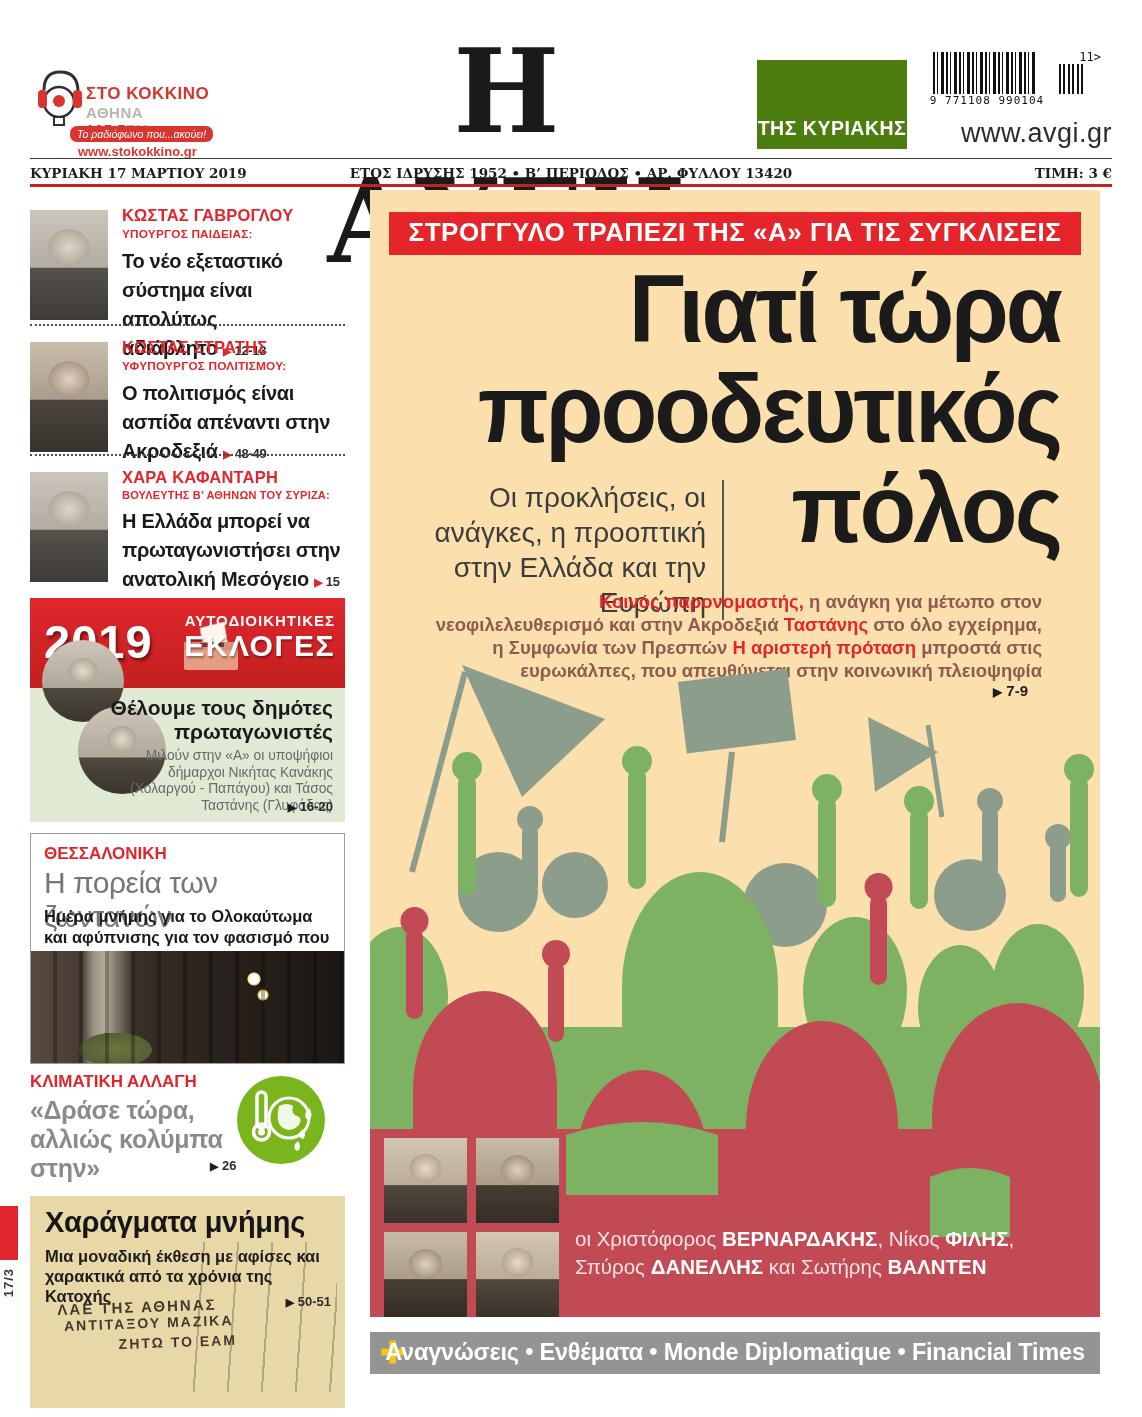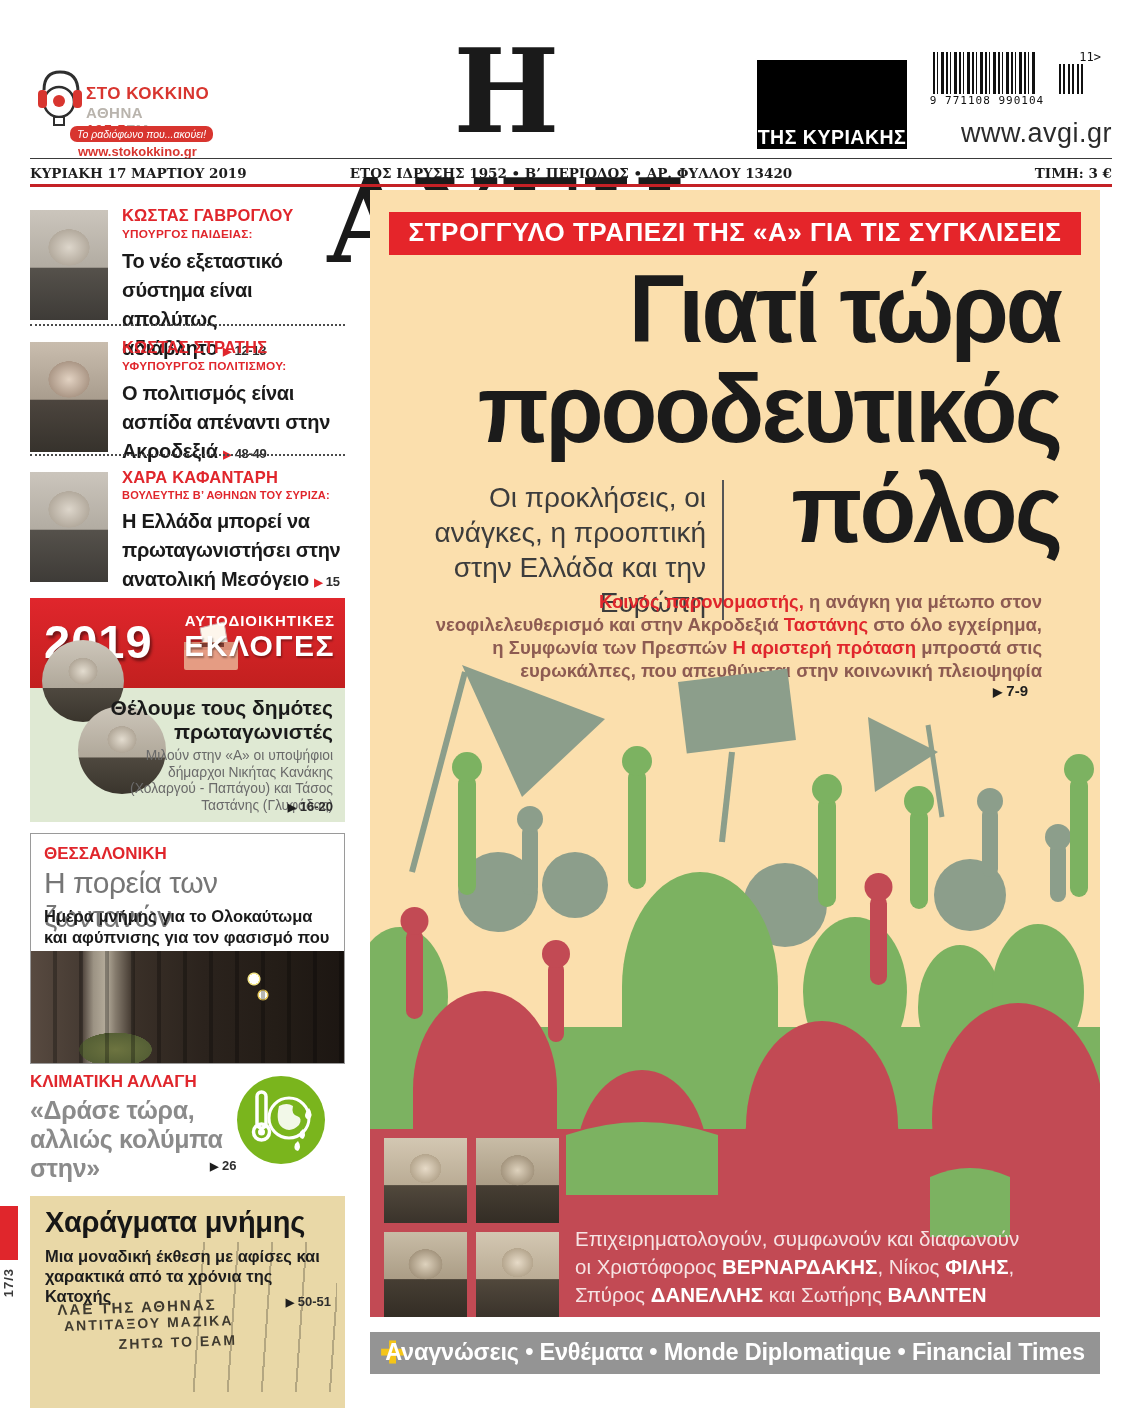--- a/index.html
+++ b/index.html
@@ -11,22 +11,22 @@
   .radio-logo { position:absolute; left:30px; top:68px; width:180px; height:102px; font-size:0; }
   .radio-logo .rl-row { position:absolute; left:56px; top:16px; }
   .rl-l1 { font-size:17px; font-weight:bold; color:#d8352f; letter-spacing:.5px; }
   .rl-l2 { font-size:15px; font-weight:bold; color:#b9b4ad; letter-spacing:.5px; }
   .rl-l2 .rl-freq { color:#d8352f; }
   .rl-pill { position:absolute; left:40px; top:58px; background:#d8352f; color:#fff; font-size:10.5px; font-style:italic; border-radius:7px; padding:2px 7px; white-space:nowrap; }
   .rl-url { position:absolute; left:48px; top:76px; color:#d8352f; font-size:13px; font-weight:bold; }
 
   .masthead { position:absolute; left:255px; top:28px; width:505px; height:125px; line-height:125px; text-align:center;
               font-family:"DejaVu Serif", serif; font-weight:bold; font-size:112px; color:#1a1a1a; letter-spacing:2px; transform:scaleY(1.04); }
-  .edition-badge { position:absolute; left:757px; top:60px; width:150px; height:89px; background:#000000; color:#fff;
-                   display:flex; align-items:flex-end; justify-content:center; 
+  .edition-badge { position:absolute; left:757px; top:60px; width:150px; height:89px; background:#4d7c0f; color:#fff;
+                   display:flex; align-items:flex-end; justify-content:center; padding-bottom:9px;
                    font-weight:bold; font-size:19.5px; letter-spacing:.5px; }
   .barcode-wrap { position:absolute; left:933px; top:52px; width:180px; height:60px; }
   .barcode { position:absolute; left:0; top:0; width:103px; height:42px;
              background:repeating-linear-gradient(90deg,#111 0 2px,#fff 2px 4px,#111 4px 5px,#fff 5px 8px,#111 8px 11px,#fff 11px 13px); }
   .barcode-digits { position:absolute; left:-6px; top:42px; width:120px; text-align:center; font-family:"DejaVu Sans Mono", monospace; font-size:11px; color:#111; letter-spacing:1px; }
   .barcode-addon { position:absolute; left:120px; top:0; width:50px; height:55px;text-align:center; }
   .addon-num { position:absolute; right:2px; top:-2px; font-family:"DejaVu Sans Mono", monospace; font-size:12px; color:#111; }
   .addon-bars { position:absolute; left:6px; top:12px; width:26px; height:30px;
                 background:repeating-linear-gradient(90deg,#111 0 2px,#fff 2px 4px,#111 4px 6px,#fff 6px 9px); }
   .site-url { position:absolute; right:30px; top:118px; font-size:27px; color:#2b2b2b; letter-spacing:.5px; }
@@ -372,21 +372,20 @@
     </svg>
 
     <div class="ppl-grid">
       <div class="ppl" style="left:0;   top:0;"></div>
       <div class="ppl b" style="left:92px; top:0;"></div>
       <div class="ppl b" style="left:0;   top:94px;"></div>
       <div class="ppl" style="left:92px; top:94px;"></div>
     </div>
 
     <div class="caption">
-      <div>Επιχειρηματολογούν, συμφωνούν και διαφωνούν</div>
       <div><span>οι Χριστόφορος </span><b>ΒΕΡΝΑΡΔΑΚΗΣ</b><span>, Νίκος </span><b>ΦΙΛΗΣ</b><span>,</span></div>
       <div><span>Σπύρος </span><b>ΔΑΝΕΛΛΗΣ</b><span> και Σωτήρης </span><b>ΒΑΛΝΤΕΝ</b></div>
     </div>
   </div>
 
   <div class="supp-bar">
     <div class="supp-plus">✚</div>
     <div class="supp-text">Αναγνώσεις • Ενθέματα • Monde Diplomatique • Financial Times</div>
   </div>
 

